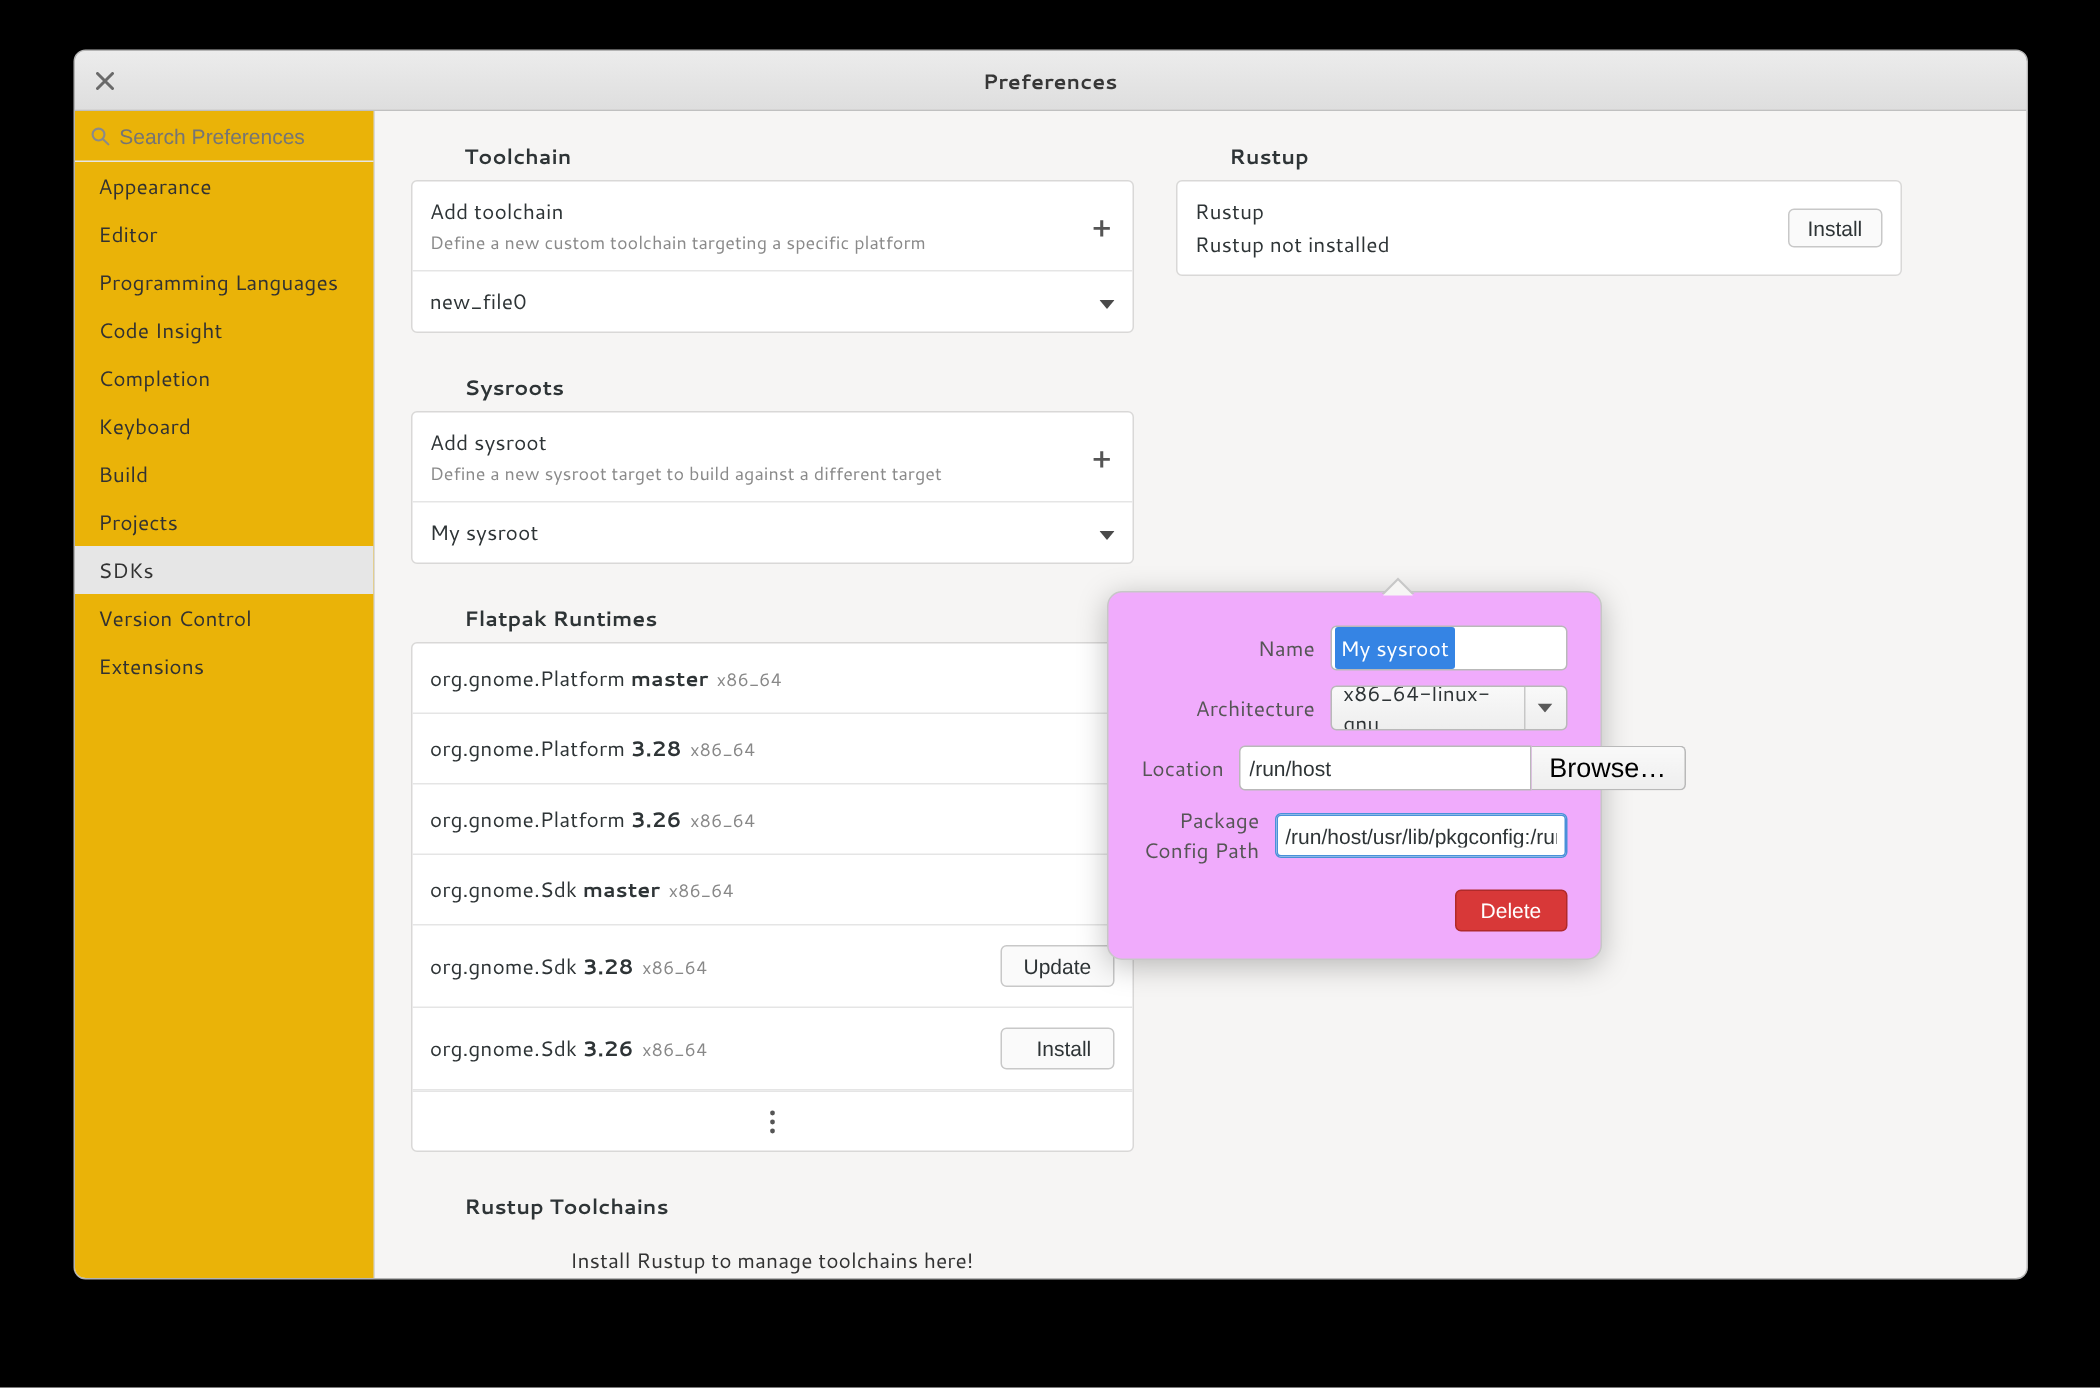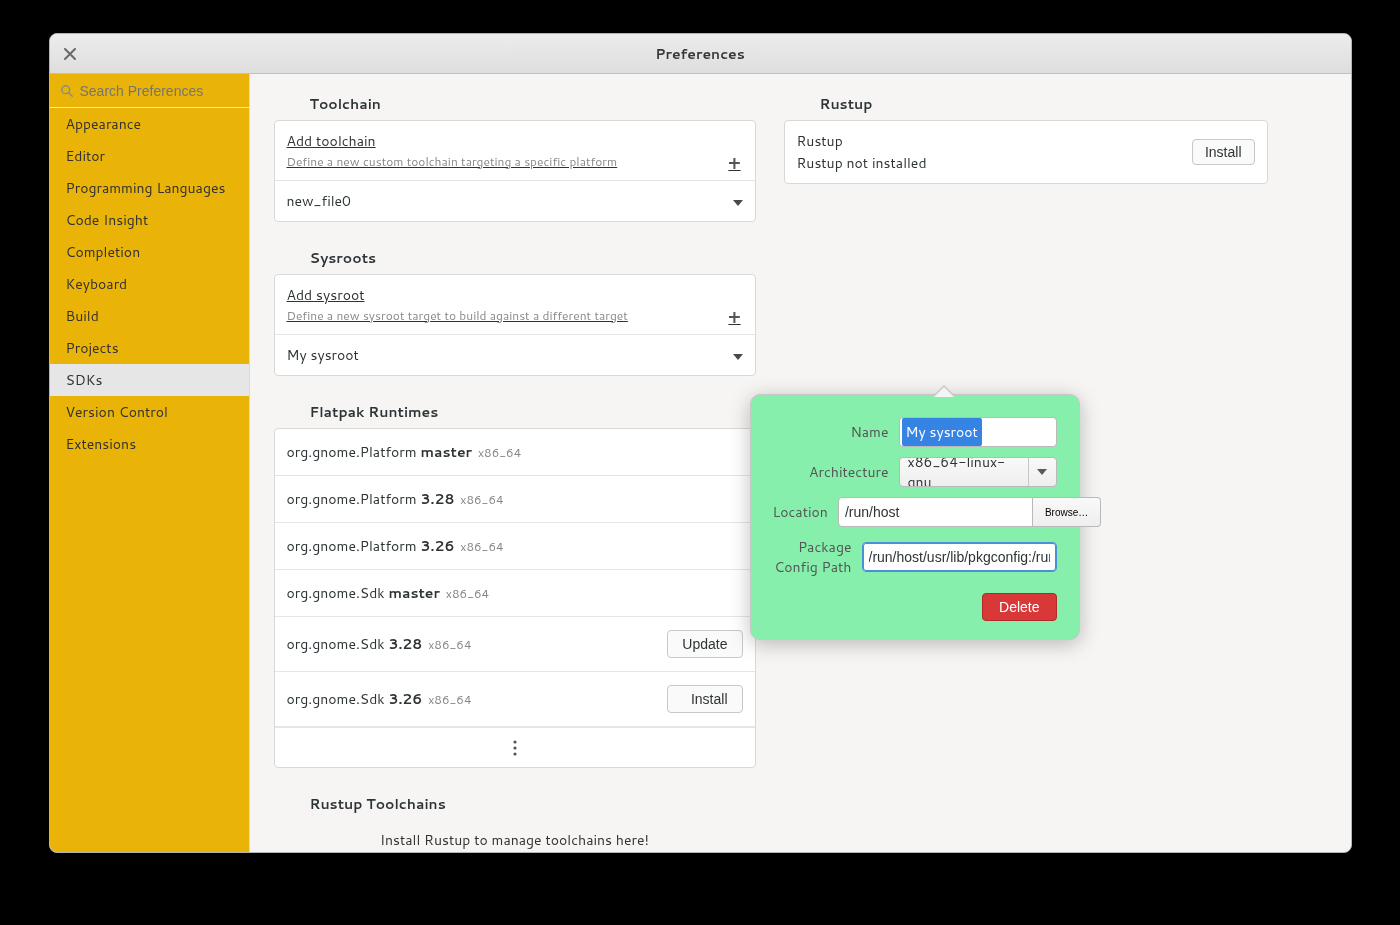--- a/index.html
+++ b/index.html
@@ -59,23 +59,22 @@
     flex: 1; overflow: auto; padding: 20px 24px 40px 24px; position: relative;
     display: flex; gap: 28px; align-items: flex-start;
   }
   .col-left { width: 482px; flex: 0 0 482px; display: flex; flex-direction: column; gap: 26px; }
   .col-right { width: 484px; flex: 0 0 484px; display: flex; flex-direction: column; gap: 18px; }
   .section-title { font-weight: bold; font-size: 14px; color: #2e3436; margin-bottom: 6px; margin-left: 36px; }
   .card {
     background: #fff; border: 1px solid #d9d8d7; border-radius: 4px;
   }
   .card-row {
-    padding: 10px 12px; display: flex; align-items: flex-end; justify-content: space-between;
+    padding: 10px 12px; display: flex; align-items: center; justify-content: space-between;
     border-bottom: 1px solid #e5e5e5;
-    text-decoration: underline;
   }
   .card-row:last-child { border-bottom: none; }
   .card-row .texts { display: flex; flex-direction: column; gap: 2px; }
   .card-row .label { font-size: 14px; color: #2e3436; }
   .card-row .sublabel { font-size: 12px; color: #8a8a8a; }
   .plus, .chevron {
     width: 16px; height: 16px; display: inline-flex; align-items: center; justify-content: center;
     color: #555; font-size: 18px; font-weight: bold;
   }
   .dropdown-row {
@@ -101,23 +100,23 @@
   .rustup-hint { text-align: center; color: #333; padding-top: 10px; }
   
   .rustup-card {
     background: #fff; border: 1px solid #d9d8d7; border-radius: 4px;
     padding: 10px 12px; display: flex; align-items: center; justify-content: space-between;
   }
   .rustup-card .texts { display: flex; flex-direction: column; gap: 2px; }
   
   .popover {
     position: absolute;
-    left: 500px; top: 320px;
+    left: 488px; top: 320px;
     width: 330px;
-    background: #86efac;
+    background: #f0abfc;
     border: 1px solid #c7c7c7;
     border-radius: 10px;
     box-shadow: 0 4px 20px rgba(0,0,0,0.25);
     z-index: 50;
   }
   .popover::before {
     content: ""; position: absolute; top: -10px; left: 182px;
     border-left: 11px solid transparent; border-right: 11px solid transparent;
     border-bottom: 11px solid #c7c7c7;
   }
@@ -140,21 +139,21 @@
   .combo {
     flex: 1; height: 30px; display: flex; border: 1px solid #b9b9b9; border-radius: 4px; overflow: hidden;
     background: linear-gradient(#f9f9f9,#eeeeee);
   }
   .combo .value { flex: 1; padding: 0 8px; display: flex; align-items: center; font-size: 14px; }
   .combo .arrow { width: 28px; border-left: 1px solid #c7c7c7; display: flex; align-items: center; justify-content: center; }
   .loc-group { flex: 1; display: flex; }
   .loc-group .text-input { border-top-right-radius: 0; border-bottom-right-radius: 0; }
   .loc-group .browse {
     border: 1px solid #b9b9b9; border-left: none; border-radius: 0 4px 4px 0;
-    background: linear-gradient(#f9f9f9,#eeeeee); padding: 0 12px; font-size: 10px; display: flex; align-items: center; text-align: right;
+    background: linear-gradient(#f9f9f9,#eeeeee); padding: 0 12px; font-size: 18px; display: flex; align-items: center; text-align: right;
   }
   .delete-row { display: flex; justify-content: flex-end; padding-top: 6px; }
   .btn-danger {
     background: #d83838; color: #fff; border: 1px solid #b02a2a; border-radius: 4px;
     padding: 5px 16px; font-size: 14px;
   }
 </style>
 </head>
 <body>
 

